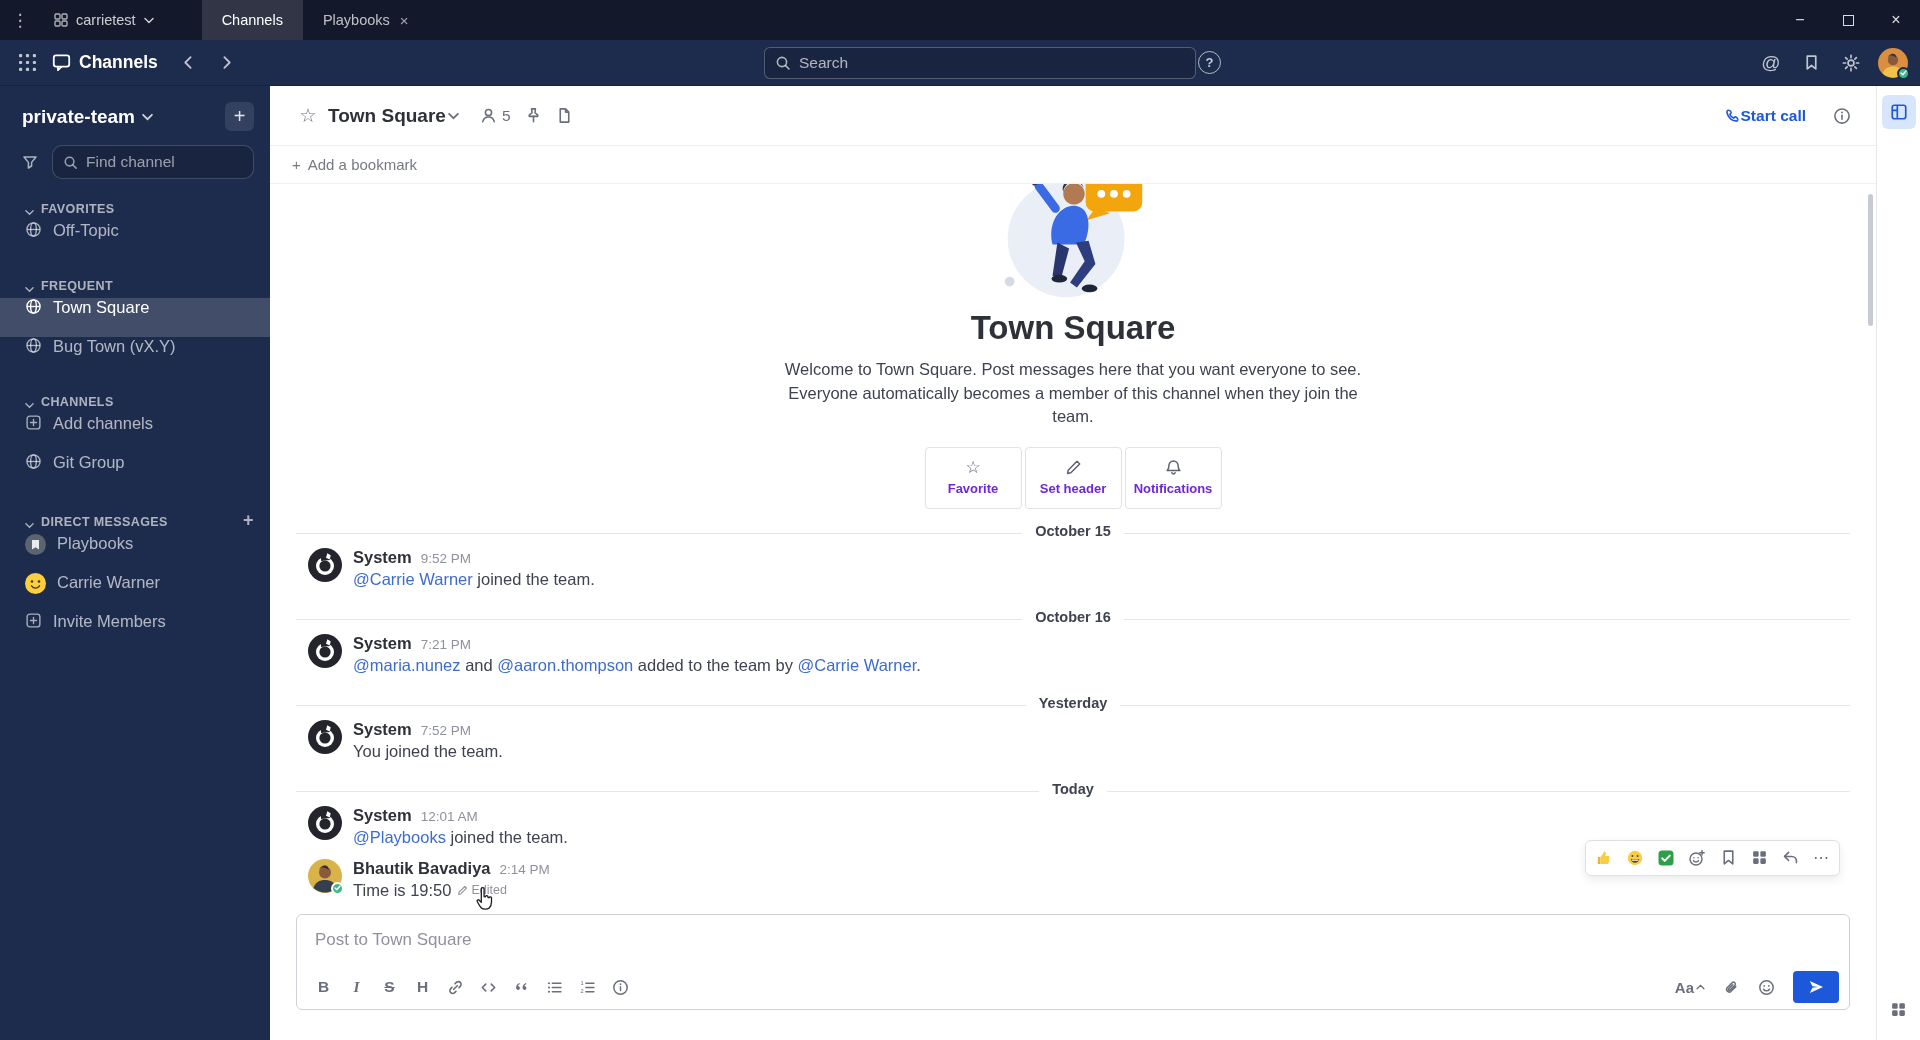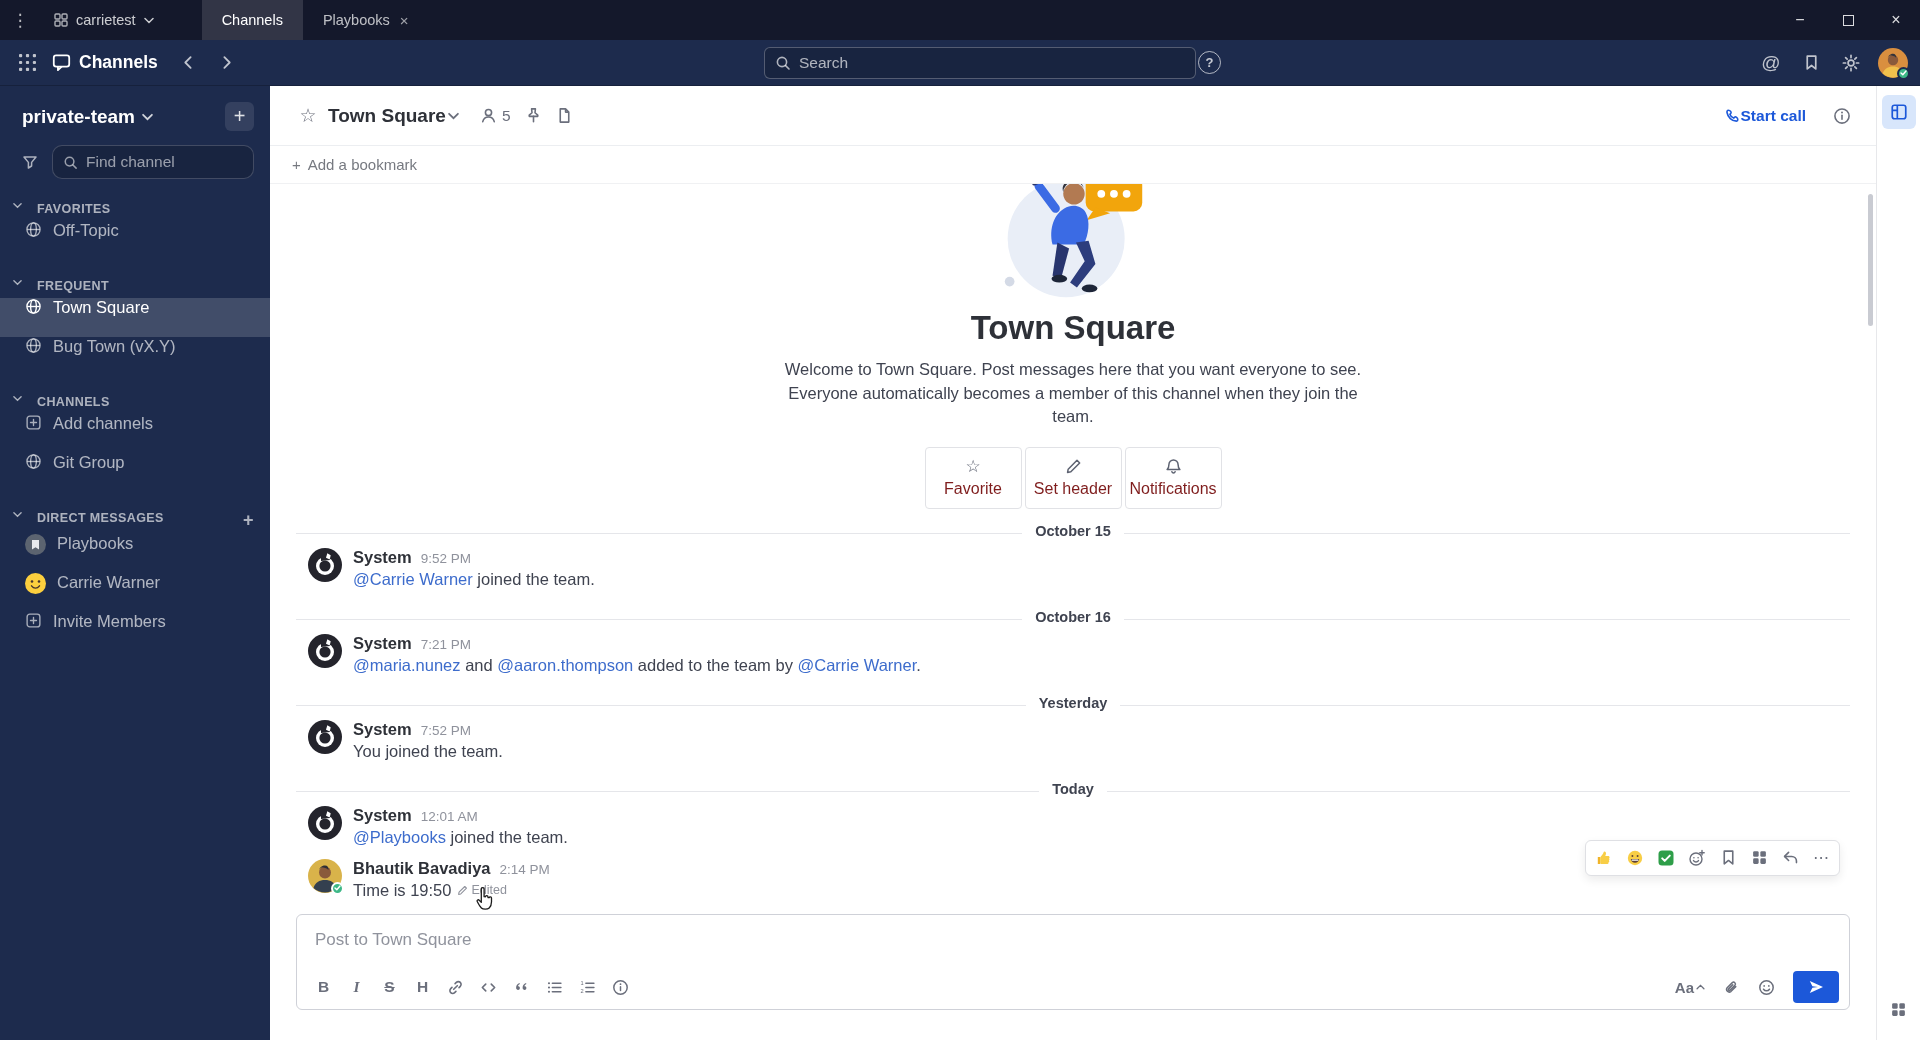--- a/index.html
+++ b/index.html
@@ -42,21 +42,21 @@
   
   .sidebar{ width:270px; background:#1d2b4d; display:flex; flex-direction:column; color:rgba(255,255,255,.64); overflow:hidden; }
   .team-row{ display:flex; align-items:center; padding:16px 16px 12px 22px; }
   .team-name{ font-size:19px; font-weight:700; color:#fff; }
   .team-chevron{ margin-left:7px; color:rgba(255,255,255,.8); display:flex; }
   .team-add{ margin-left:auto; width:29px; height:29px; border-radius:6px; background:rgba(255,255,255,.1); color:rgba(255,255,255,.85); display:flex; align-items:center; justify-content:center; font-size:20px; }
   .find-row{ display:flex; align-items:center; gap:8px; padding:2px 16px 4px 16px; }
   .filter-btn{ width:28px; height:28px; display:flex; align-items:center; justify-content:center; color:rgba(255,255,255,.64); }
   .find-box{ flex:1; height:34px; border-radius:10px; background:rgba(0,0,0,.16); border:1px solid rgba(255,255,255,.18); display:flex; align-items:center; gap:8px; padding:0 10px; font-size:15.5px; color:rgba(255,255,255,.56); }
   .sb-section{ margin-top:16px; }
-  .sb-section-head{ display:flex; align-items:flex-start; gap:15px; padding:3px 16px 5px 13px; font-size:12.5px; font-weight:600; letter-spacing:.4px; color:rgba(255,255,255,.64); }
+  .sb-section-head{ display:flex; align-items:flex-end; gap:7px; padding:3px 16px 5px 25px; font-size:12.5px; font-weight:600; letter-spacing:.4px; color:rgba(255,255,255,.64); }
   .sb-section-add{ margin-left:auto; color:rgba(255,255,255,.64); font-size:18px; line-height:1; }
   .ch-item{ display:flex; align-items:flex-start; gap:11px; height:39px; padding:0 16px 0 25px; font-size:16.5px; color:rgba(255,255,255,.66); }
   .ch-item .ci{ display:flex; color:rgba(255,255,255,.62); }
   .ch-item.active{ background:rgba(255,255,255,.16); color:#fff; }
   .ch-item.active .ci{ color:#fff; }
   .dm-avatar{ width:21px; height:21px; border-radius:50%; position:relative; flex:0 0 21px; }
 
   
   .main{ flex:1; min-width:0; background:#fff; display:flex; flex-direction:column; position:relative; }
   .channel-header{ flex:0 0 60px; display:flex; align-items:center; padding:0 18px 0 22px; border-bottom:1px solid #eceef1; }
@@ -70,21 +70,21 @@
   .bookmark-bar{ flex:0 0 38px; display:flex; align-items:center; padding:0 22px; border-bottom:1px solid #f0f1f3; color:#767980; font-size:15px; gap:7px; }
 
   
   .message-area{ flex:1; min-height:0; overflow:hidden; position:relative; display:flex; flex-direction:column; justify-content:flex-end; padding-bottom:2px; }
   .scroll-thumb{ position:absolute; right:3px; top:10px; width:5px; height:132px; border-radius:3px; background:#c9cbd2; }
   .intro{ display:flex; flex-direction:column; align-items:center; }
   .intro-title{ font-size:33px; font-weight:700; color:#2e3138; margin-top:4px; }
   .intro-desc{ max-width:592px; text-align:center; font-size:16.5px; line-height:1.42; color:#3f4350; margin-top:11px; }
   .intro-actions{ display:flex; gap:3px; margin-top:18px; }
   .intro-card{ width:97px; height:62px; background:#fff; border:1px solid #e1e2e6; border-radius:4px; display:flex; flex-direction:column; align-items:center; justify-content:center; gap:5px; color:#5d6271; }
-  .intro-card .lbl{ font-size:16px; color:#7f1d1d; }
+  .intro-card .lbl{ font-size:13px; color:#6d28d9;font-weight:bold; }
   .intro-card .star{ font-size:17px; line-height:1; }
   .divider{ position:relative; text-align:center; margin:13px 26px 3px 26px; height:22px; }
   .divider::before{ content:""; position:absolute; left:0; right:0; top:11px; height:1px; background:#e5e6ea; }
   .divider span{ position:relative; background:#fff; padding:0 13px; font-size:14.5px; font-weight:700; color:#3f4350; }
   .msg{ display:flex; padding:5px 30px 5px 38px; position:relative; }
   .msg .avatar{ width:34px; height:34px; flex:0 0 34px; margin-right:11px; position:relative; }
   .msg .avatar .status-badge{ border-color:#fff; }
   .msg-head{ display:flex; align-items:baseline; gap:9px; }
   .sender{ font-size:16.5px; font-weight:700; color:#2e3138; }
   .time{ font-size:13.5px; color:#8f929c; }

